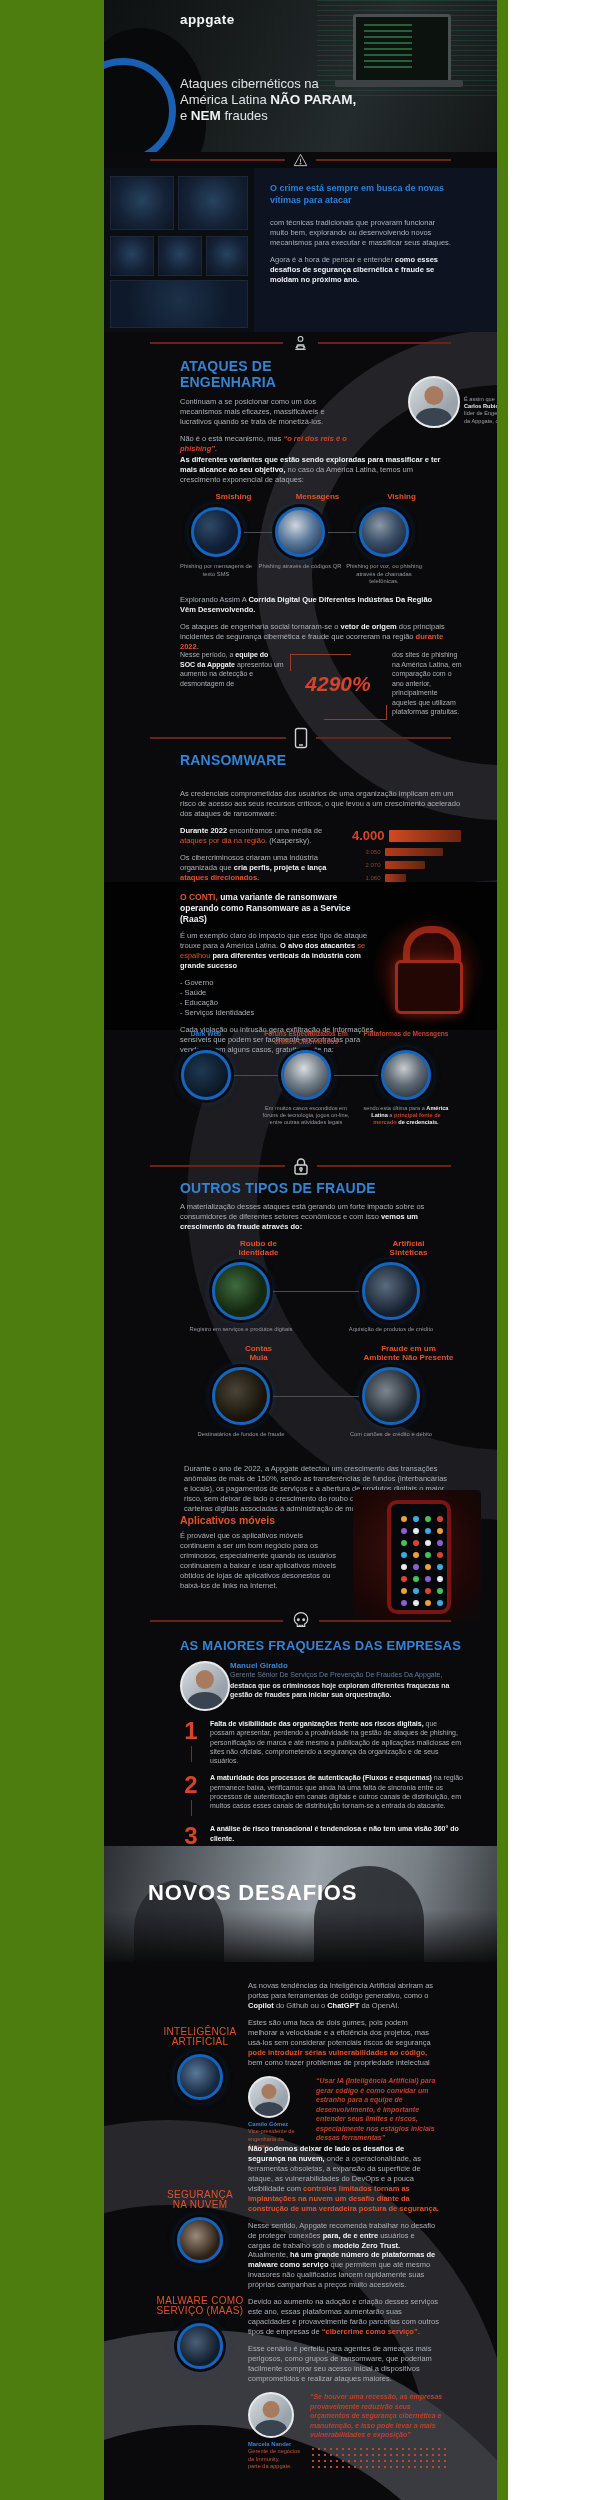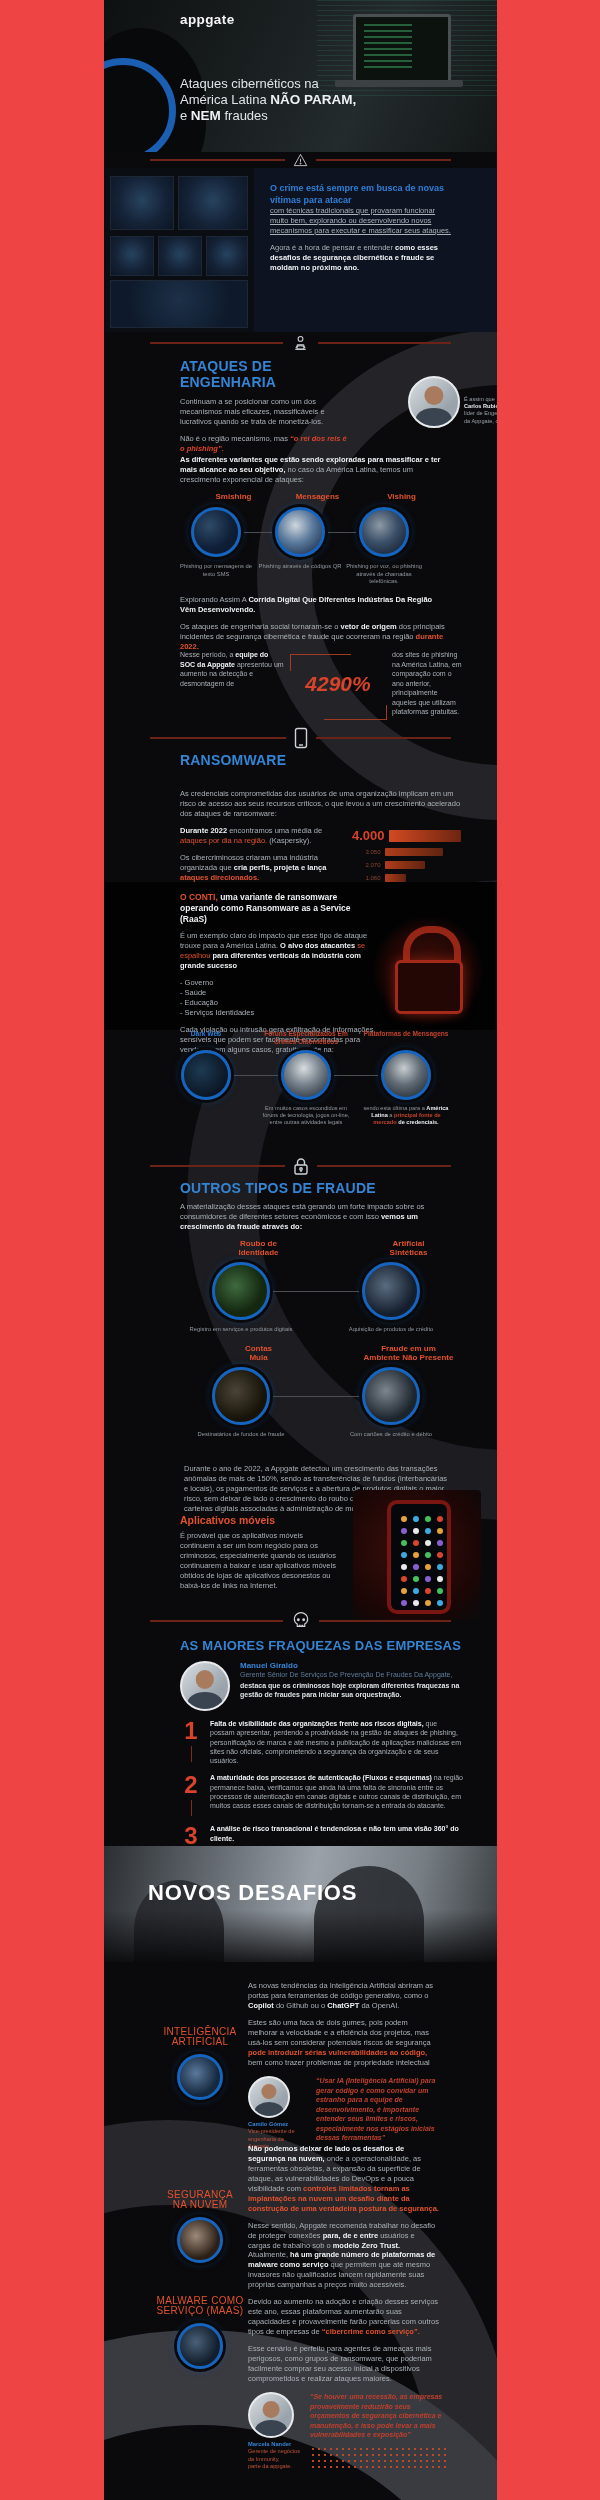--- a/index.html
+++ b/index.html
@@ -1,16 +1,16 @@
 <!DOCTYPE html>
 <html><head>
 <meta charset="utf-8">
 <style>
   html,body{margin:0;padding:0;background:#ffffff;}
-  .page{position:relative;width:600px;height:2500px;background:#ef4444;overflow:hidden;
+  .page{position:relative;width:508px;height:2500px;background:#4d7c0f;overflow:hidden;
         font-family:"Liberation Sans",sans-serif;-webkit-font-smoothing:antialiased;}
   .col{position:absolute;left:104px;top:0;width:393px;height:2500px;background:#0a0a0c;overflow:hidden;}
   .sec{position:absolute;left:0;width:393px;box-sizing:border-box;z-index:2;}
   
   .ring{position:absolute;border-radius:50%;z-index:1;}
   .ring1{right:-250px;top:330px;width:380px;height:380px;border:55px solid #232328;}
   .ring2{right:-330px;top:880px;width:500px;height:500px;border:70px solid #1c1c21;}
   .ring3{left:-280px;top:2120px;width:520px;height:520px;border:85px solid #27272c;}
   .ring4{left:-310px;top:2330px;width:620px;height:620px;border:95px solid #3a3a41;}
   .w{color:#eef1f3;font-weight:bold;}
@@ -101,21 +101,21 @@
   .fline{position:absolute;left:95px;right:95px;top:50%;height:1px;background:#4a4e52;}
   
   .trans{top:1444px;height:70px;padding:0 44px 0 80px;margin-top:20px;}
   .apps{top:1514px;height:92px;padding:0 160px 0 76px;}
   .phoneart{position:absolute;right:16px;top:-24px;width:128px;height:130px;background:radial-gradient(circle at 45% 45%,#3c0f0c 0%,#1a0605 70%,#0a0a0c 100%);border-radius:4px;}
   .phoneart .ph{position:absolute;left:34px;top:10px;width:56px;height:106px;background:#05070a;border:4px solid #7a1612;border-radius:10px;}
   .appdots{position:absolute;left:10px;top:12px;width:6px;height:6px;border-radius:50%;background:#e7a13a;
     box-shadow:12px 0 0 #3fa9e0,24px 0 0 #44c15e,36px 0 0 #d8452f,0 12px 0 #8a5fd0,12px 12px 0 #e8e8e8,24px 12px 0 #3fa9e0,36px 12px 0 #e7a13a,0 24px 0 #44c15e,12px 24px 0 #d8452f,24px 24px 0 #e8e8e8,36px 24px 0 #8a5fd0,0 36px 0 #3fa9e0,12px 36px 0 #e7a13a,24px 36px 0 #44c15e,36px 36px 0 #d8452f,0 48px 0 #e8e8e8,12px 48px 0 #8a5fd0,24px 48px 0 #e7a13a,36px 48px 0 #3fa9e0,0 60px 0 #d8452f,12px 60px 0 #44c15e,24px 60px 0 #8a5fd0,36px 60px 0 #e8e8e8,0 72px 0 #e7a13a,12px 72px 0 #3fa9e0,24px 72px 0 #d8452f,36px 72px 0 #44c15e,0 84px 0 #8a5fd0,12px 84px 0 #e8e8e8,24px 84px 0 #e7a13a,36px 84px 0 #3fa9e0;}
   
   .fraq{top:1638px;height:208px;padding:0 34px 0 76px;}
-  .fraq-person{display:flex;gap:10px;margin-top:8px;}
+  .fraq-person{display:flex;gap:0;margin-top:8px;}
   .fitem{display:flex;gap:8px;margin-top:8px;}
   .fnum{width:22px;flex:0 0 auto;text-align:center;font-size:24px;line-height:24px;font-weight:bold;color:#d8432a;}
   .fnumline{width:1px;height:16px;background:#7c2d1c;margin:3px auto 0;}
   .ftxt{flex:1;font-size:7px;line-height:9.3px;color:#aab1b7;}
   
   .band{top:1846px;height:116px;background:linear-gradient(100deg,#2c2f33 0%,#585e64 22%,#9aa1a8 52%,#767d83 78%,#3a3e42 100%);overflow:hidden;}
   .band::after{content:"";position:absolute;inset:0;background:linear-gradient(180deg,transparent 55%,rgba(5,5,6,.85) 100%);}
   .sil{position:absolute;background:#24272b;border-radius:50% 50% 12% 12%;opacity:.85;}
   .band-h{position:absolute;left:44px;top:34px;font-size:22px;font-weight:bold;color:#ffffff;letter-spacing:.8px;z-index:3;}
   
@@ -179,42 +179,42 @@
       <div class="photo">
         <div class="scr" style="left:6px;top:8px;width:62px;height:52px;"></div>
         <div class="scr" style="left:74px;top:8px;width:68px;height:52px;"></div>
         <div class="scr" style="left:6px;top:68px;width:42px;height:38px;"></div>
         <div class="scr" style="left:54px;top:68px;width:42px;height:38px;"></div>
         <div class="scr" style="left:102px;top:68px;width:40px;height:38px;"></div>
         <div class="scr" style="left:6px;top:112px;width:136px;height:46px;background:radial-gradient(circle at 50% 40%,#1c3048 0%,#0e1a2b 70%);"></div>
       </div>
       <div class="panel">
         <div class="crime-h">O crime está sempre em busca de novas vítimas para atacar</div>
-        <p class="body-t" style="margin-top:0;text-decoration:underline;">com técnicas tradicionais que provaram funcionar muito bem, explorando ou desenvolvendo novos mecanismos para executar e massificar seus ataques.</p>
+        <p class="body-t" style="margin-top:12px;">com técnicas tradicionais que provaram funcionar muito bem, explorando ou desenvolvendo novos mecanismos para executar e massificar seus ataques.</p>
         <p class="body-t"><span>Agora é a hora de pensar e entender </span><span class="w">como esses desafios de segurança cibernética e fraude se moldam no próximo ano.</span></p>
       </div>
     </div>
 
     <div class="sec divider" style="top:332px;height:22px;">
       <div class="dline"></div>
       <div class="dicon">
         <svg width="19" height="18" viewBox="0 0 24 24">
             <circle cx="12" cy="6.5" r="3.2"></circle>
             <path d="M6 19 c0-4.5 12-4.5 12 0"></path>
             <rect x="7.5" y="14.5" width="9" height="5.5" rx="0.8"></rect>
             <line x1="5" y1="20.5" x2="19" y2="20.5"></line>
           </svg>
       </div>
       <div class="dline"></div>
     </div>
 
     <div class="sec eng">
       <div class="h-blue" style="margin-top:4px;">ATAQUES DE ENGENHARIA</div>
       <p class="body-t" style="margin-top:7px;">Continuam a se posicionar como um dos mecanismos mais eficazes, massificáveis e lucrativos quando se trata de monetizá-los.</p>
-      <p class="body-t"><span>Não é o região mecanismo, mas </span><span class="oi">“o rei dos reis é o phishing”.</span></p>
+      <p class="body-t"><span>Não é o está mecanismo, mas </span><span class="oi">“o rei dos reis é o phishing”.</span></p>
     </div>
     <div class="person-float" style="left:304px;top:376px;z-index:3;">
       <div class="avatar" style="width:48px;height:48px;"></div>
     </div>
     <div class="person-float pcap" style="left:360px;top:396px;width:88px;z-index:3;">
       <div>É assim que</div>
       <div style="color:#e8ecef;font-weight:bold;">Carlos Rubio</div>
       <div>líder de Engenharia de Prevenção da Appgate, descreve:</div>
     </div>
 

